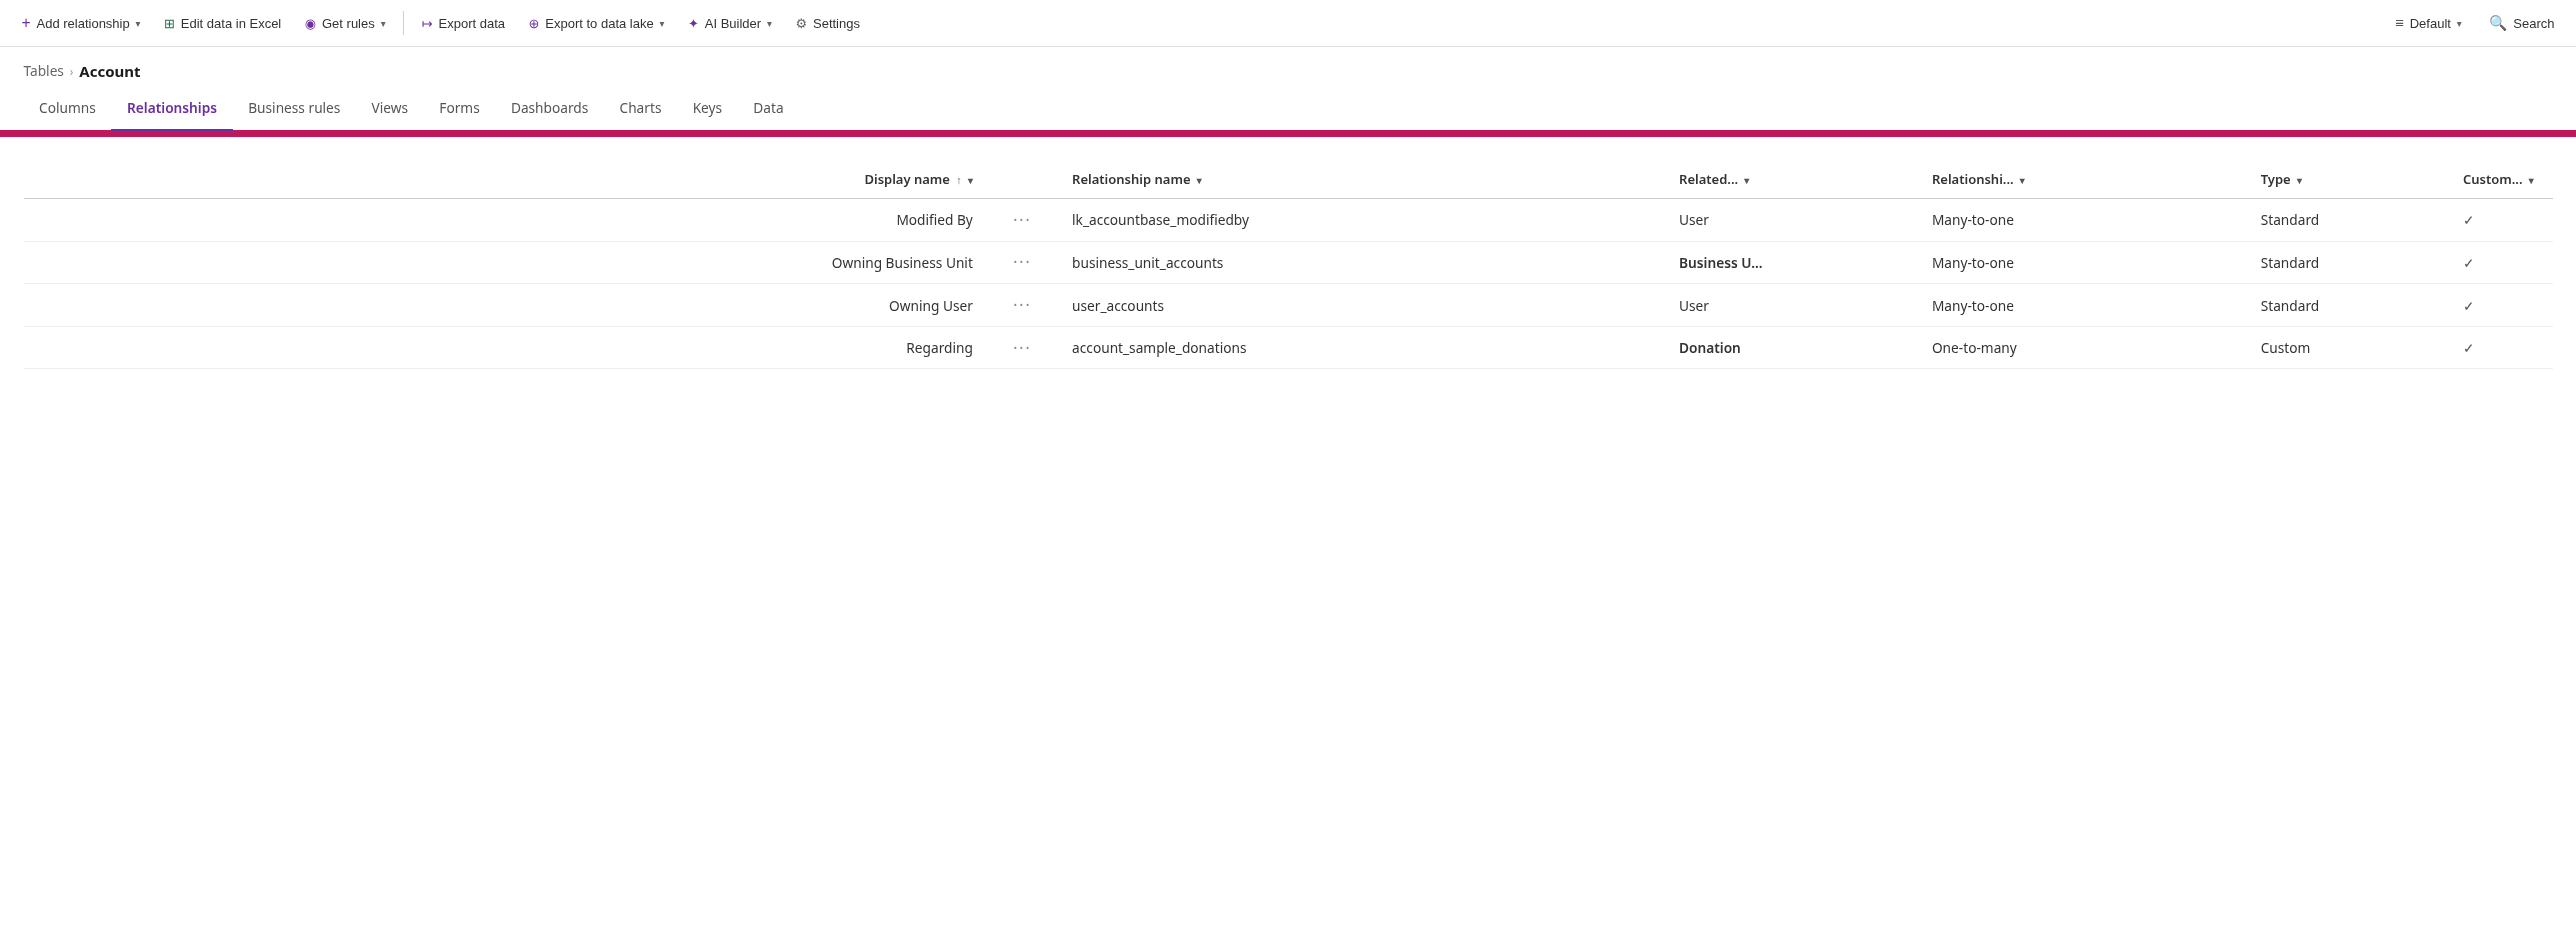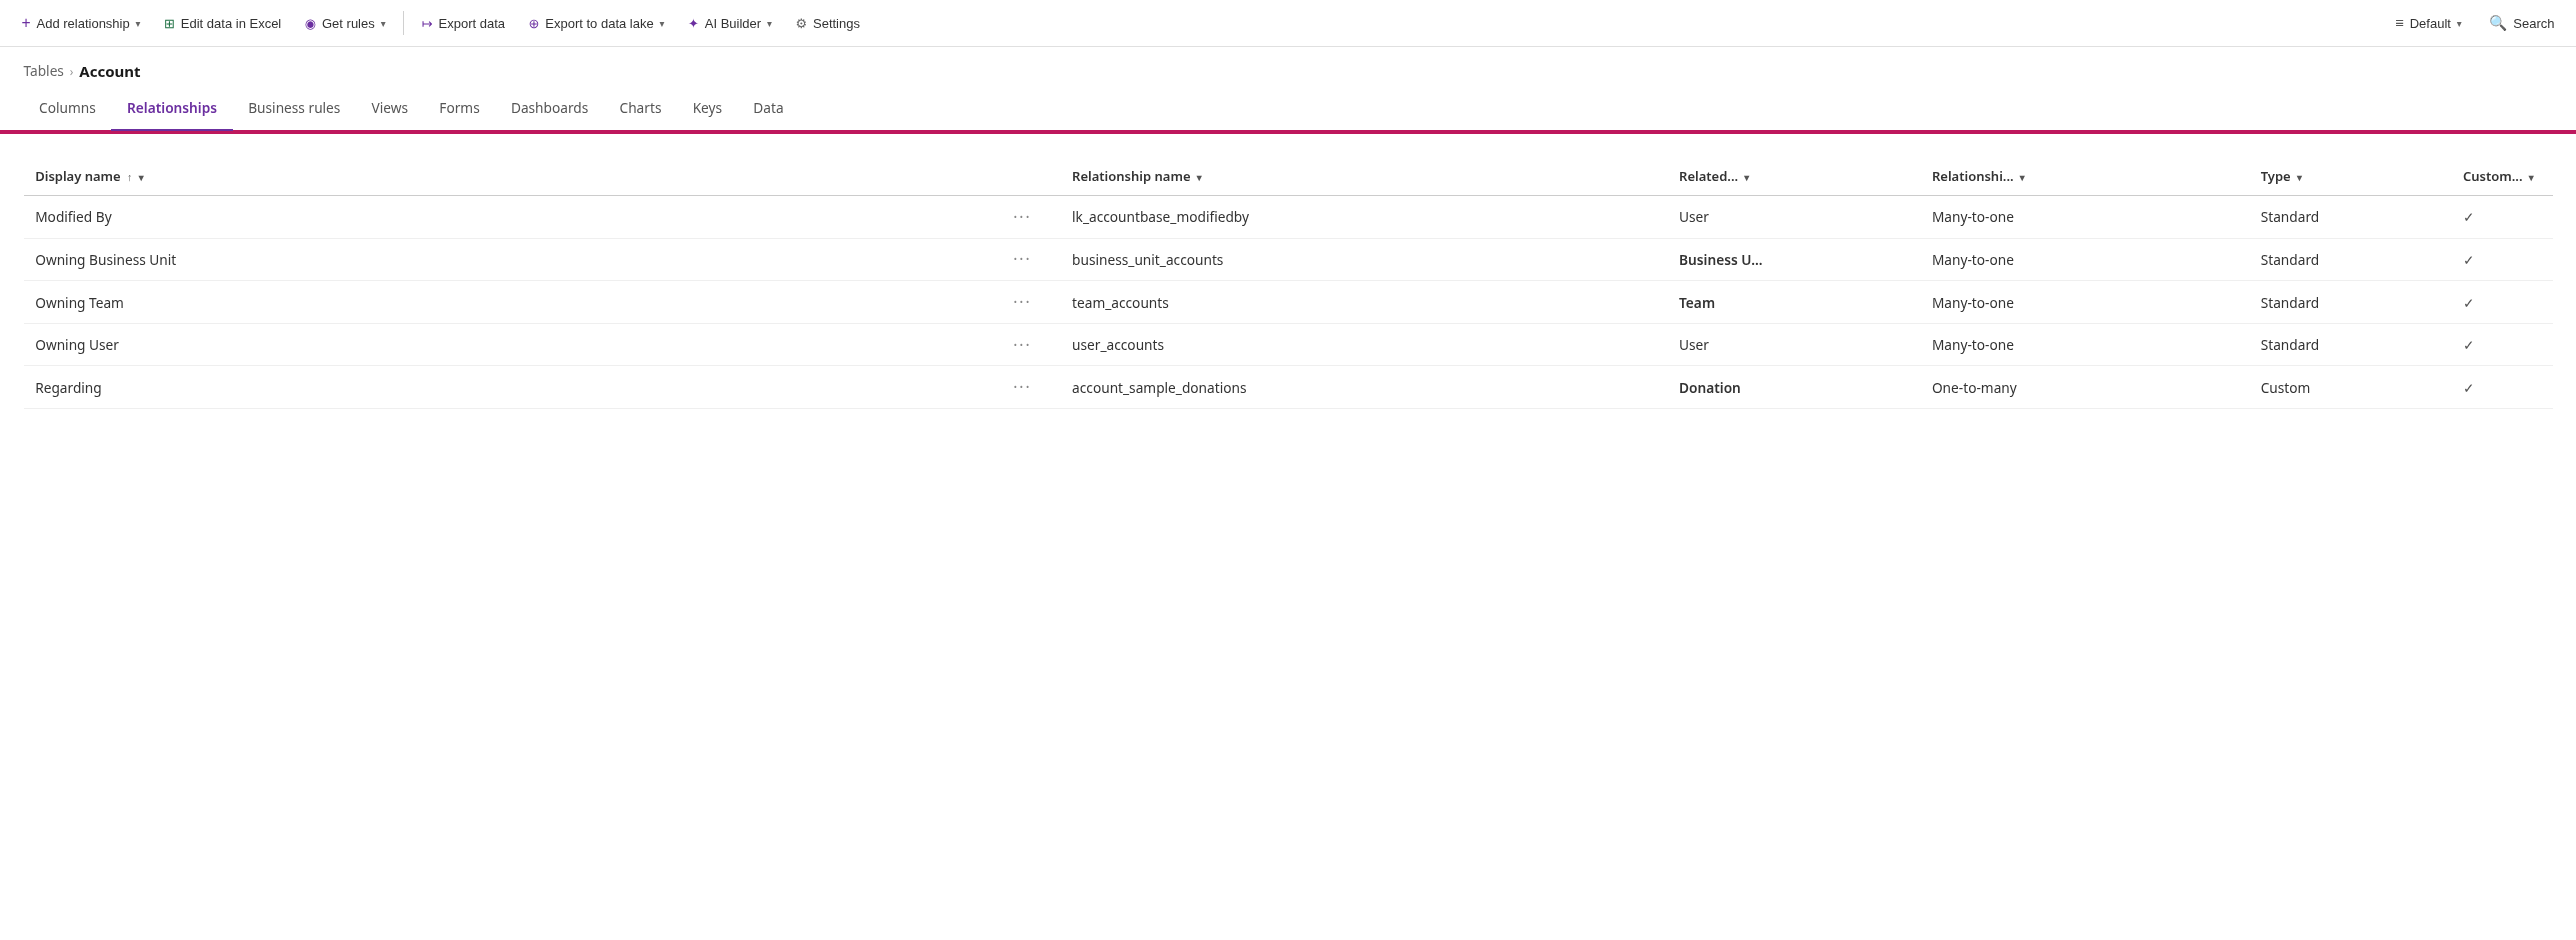--- a/index.html
+++ b/index.html
@@ -87,21 +87,21 @@
     }
     .breadcrumb-link { color: #666; cursor: pointer; }
     .breadcrumb-sep { color: #999; font-size: 11.7px; }
     .breadcrumb-current { font-weight: 700; color: #1a1a1a; font-size: 15px; }
 
     
     .tabs {
       display: flex;
       align-items: center;
       padding: 0 23.5px;
-      border-bottom: 4px solid #be185d;
+      border-bottom: 7px solid #be185d;
       gap: 0;
     }
     .tab {
       padding: 11.7px 15.6px;
       font-size: 13.7px;
       color: #555;
       cursor: pointer;
       border-bottom: 2px solid transparent;
       white-space: nowrap;
       margin-bottom: -1px;
@@ -148,21 +148,21 @@
     }
     .menu-dots {
       color: #888;
       letter-spacing: 2px;
       font-size: 15.6px;
       cursor: pointer;
       padding: 2px 5.9px;
       border-radius: 2.9px;
     }
     .checkmark { color: #555; font-size: 13.7px; }
-    .col-display { width: 38%; }
+    .col-display { width: 38%; text-align: right; }
     .col-relname { width: 24%; }
     .col-related { width: 10%; }
     .col-reltype { width: 13%; }
     .col-type { width: 8%; }
     .col-custom { width: 7%; }
   </style>
 </head>
 <body>
 
 <div class="toolbar">
@@ -293,33 +293,20 @@
     </td>
     <td class="col-relname">business_unit_accounts</td>
     <td class="col-related" style="font-weight:600;">Business U...</td>
     <td class="col-reltype">Many-to-one</td>
     <td class="col-type">Standard</td>
     <td class="col-custom">
       <span class="checkmark">✓</span>
     </td>
   </tr>
         <tr>
-    <td class="col-display">Owning Team</td>
-    <td style="width:3%; text-align:center;">
-      <span class="menu-dots">···</span>
-    </td>
-    <td class="col-relname">team_accounts</td>
-    <td class="col-related" style="font-weight:600;">Team</td>
-    <td class="col-reltype">Many-to-one</td>
-    <td class="col-type">Standard</td>
-    <td class="col-custom">
-      <span class="checkmark">✓</span>
-    </td>
-  </tr>
-        <tr>
     <td class="col-display">Owning User</td>
     <td style="width:3%; text-align:center;">
       <span class="menu-dots">···</span>
     </td>
     <td class="col-relname">user_accounts</td>
     <td class="col-related">User</td>
     <td class="col-reltype">Many-to-one</td>
     <td class="col-type">Standard</td>
     <td class="col-custom">
       <span class="checkmark">✓</span>

